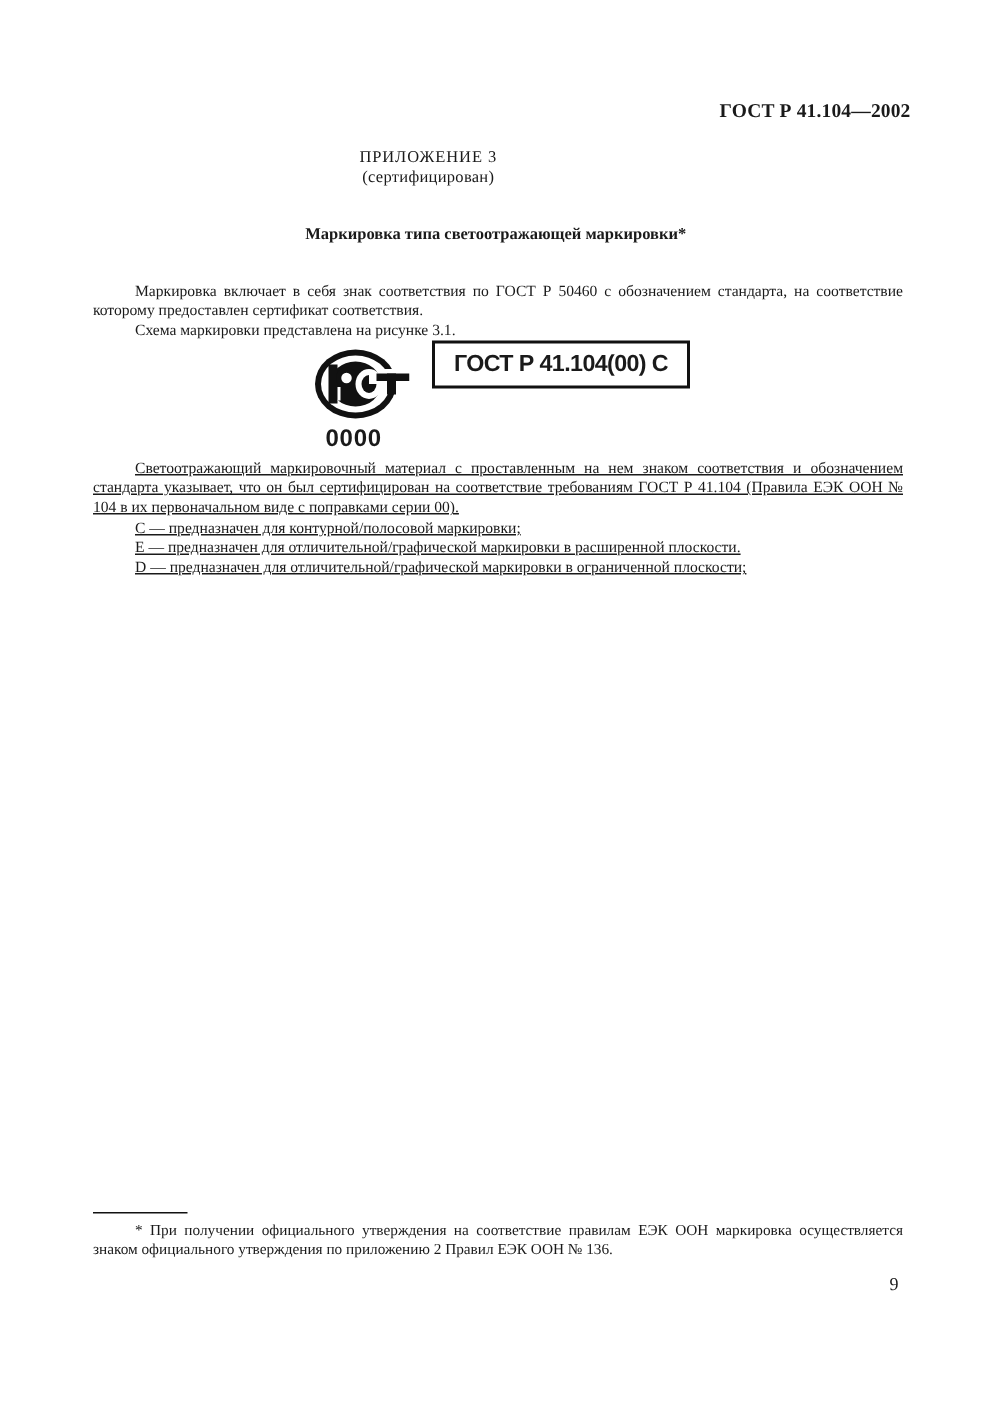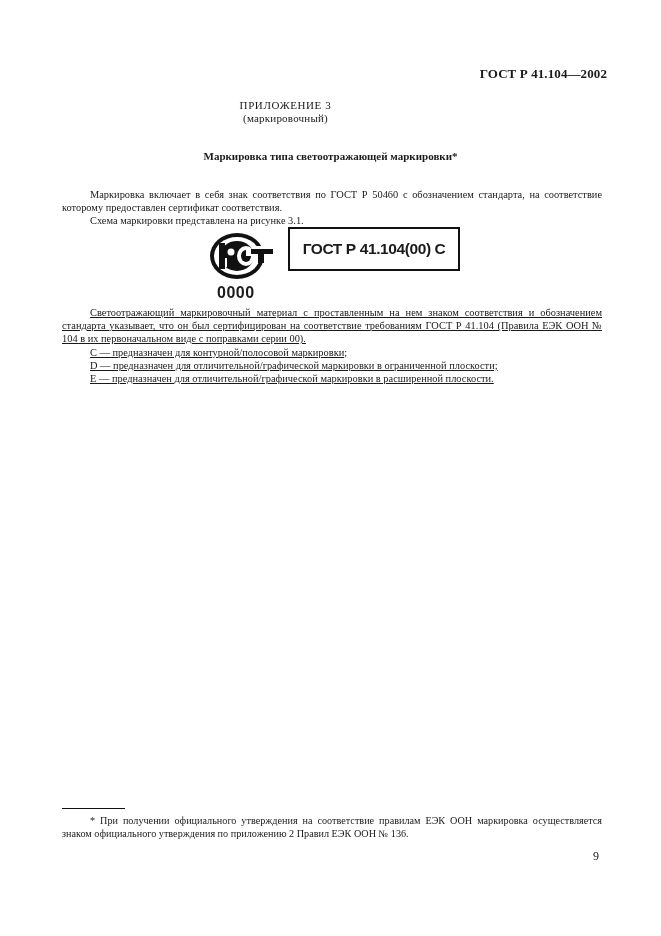--- a/index.html
+++ b/index.html
@@ -11,36 +11,36 @@
   .appendix .sub { letter-spacing:0.2px; }
   .title { top:150px; left:0; width:661px; text-align:center; font-weight:bold; font-size:11px; }
   .para { left:62px; width:540px; font-size:10.4px; line-height:13.2px; text-align:justify; }
   .para p { margin:0; }
   .indent { text-indent:28px; }
   .p1 { top:188px; }
   .p2 { top:306px;text-decoration:underline; }
   .list-item { padding-left:28px; }
   .logo { top:232px; left:209px; width:64px; height:48px; }
   .logo-num { top:284px; left:217px; font-family:"Liberation Sans","DejaVu Sans",sans-serif; font-weight:bold; font-size:16px; letter-spacing:0.5px; }
-  .mark-box { top:227px; left:288px; width:172px; height:44px; border:2px solid #111; box-sizing:border-box;
+  .mark-box { top:227px; left:288px; width:172px; height:32px; border:2px solid #111; box-sizing:border-box;
               display:flex; align-items:center; justify-content:center;
               font-family:"Liberation Sans","DejaVu Sans",sans-serif; font-weight:bold; font-size:15.5px; letter-spacing:-0.4px; }
   .fn-rule { top:808px; left:62px; width:63px; border-top:1px solid #111; }
   .footnote { top:815px; left:62px; width:540px; font-size:10.2px; line-height:12.6px; text-align:justify; }
   .footnote p { margin:0; }
   .pagenum { top:849px; left:593px; font-size:12px; }
 </style>
 </head>
 <body>
 
 <div class="abs header">ГОСТ Р 41.104—2002</div>
 
 <div class="abs appendix">
   <div>ПРИЛОЖЕНИЕ 3</div>
-  <div class="sub">(маркировочный)</div>
+  <div class="sub">(сертифицирован)</div>
 </div>
 
 <div class="abs title">Маркировка типа светоотражающей маркировки*</div>
 
 <div class="abs para p1">
   <p class="indent">Маркировка включает в себя знак соответствия по ГОСТ Р 50460 с обозначением стандарта, на соответствие которому предоставлен сертификат соответствия.</p>
   <p class="indent">Схема маркировки представлена на рисунке 3.1.</p>
 </div>
 
 <div class="abs logo">
@@ -62,22 +62,22 @@
 </div>
 <div class="abs logo-num">0000</div>
 
 <div class="abs mark-box">
   <span>ГОСТ Р 41.104(00) С</span>
 </div>
 
 <div class="abs para p2">
   <p class="indent">Светоотражающий маркировочный материал с проставленным на нем знаком соответствия и обозначением стандарта указывает, что он был сертифицирован на соответствие требованиям ГОСТ Р 41.104 (Правила ЕЭК ООН № 104 в их первоначальном виде с поправками серии 00).</p>
   <p class="list-item">С  — предназначен для контурной/полосовой маркировки;</p>
+  <p class="list-item">E — предназначен для отличительной/графической маркировки в расширенной плоскости.</p>
   <p class="list-item">D — предназначен для отличительной/графической маркировки в ограниченной плоскости;</p>
-  <p class="list-item">E — предназначен для отличительной/графической маркировки в расширенной плоскости.</p>
 </div>
 
 <div class="abs fn-rule"></div>
 <div class="abs footnote">
   <p class="indent">* При получении официального утверждения на соответствие правилам ЕЭК ООН маркировка осуществляется знаком официального утверждения по приложению 2 Правил ЕЭК ООН № 136.</p>
 </div>
 
 <div class="abs pagenum">9</div>
 
 </body></html>

